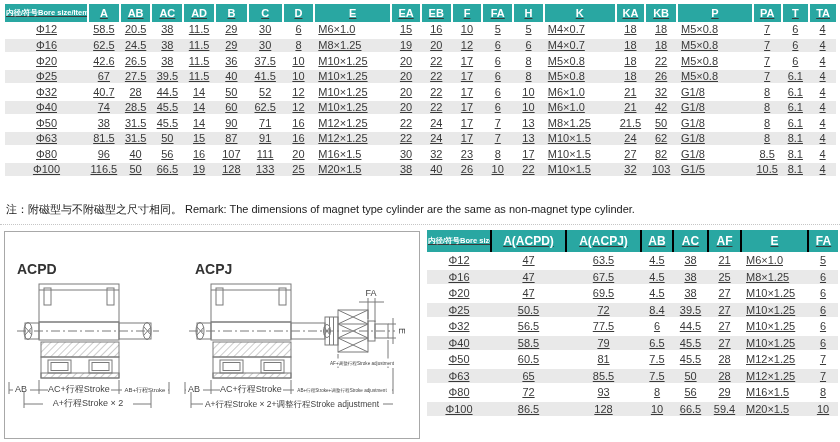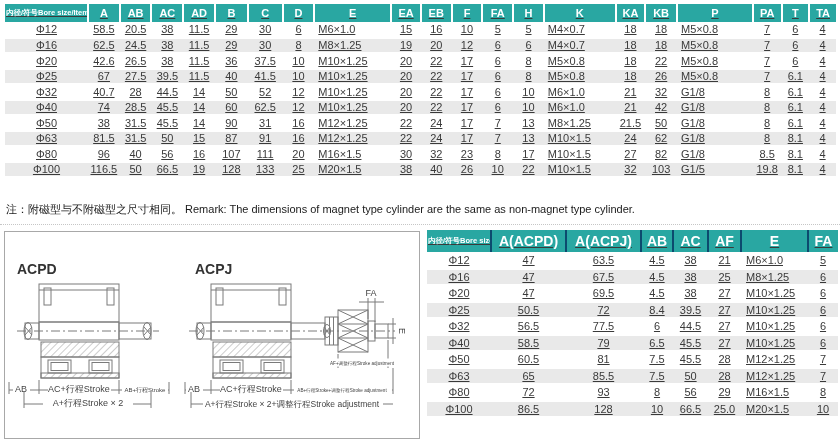--- a/index.html
+++ b/index.html
@@ -37,22 +37,22 @@
     position:absolute; left:4px; top:231px; width:416px; height:208px;
     border:1px solid #a8a8a8; background:#fff;
   }
   .diagram-box svg { position:absolute; left:0; top:0; }
   .draw-label { font-size:14px; font-weight:bold; fill:#333; }
   .dim-label { fill:#444; }
 
   
   .sub-table { position:absolute; left:427px; top:230px; width:411px; font-size:11px; }
   .sub-table th {
-    background:#29a7a2; color:#fff; font-weight:bold; font-size:14px;
-    height:22px; padding:0 1px; border-left:2px solid #0c4a6e; overflow:hidden; white-space:nowrap;
+    background:#29a7a2; color:#fff; font-weight:bold; font-size:12px;
+    height:22px; padding:0 1px; border-left:2px solid #000000; overflow:hidden; white-space:nowrap;
   }
   .sub-table th:first-child { border-left:none; font-size:7.5px; }
   .sub-table td {
     height:16.5px; padding:0 1px; text-align:center; border-bottom:2px solid #fff;
     overflow:hidden; white-space:nowrap; color:#3a3a3a;
   }
   .sub-table tbody tr:nth-child(even) { background:#e9e9e9; }
   .sub-table td:nth-child(7) { text-align:left; padding-left:5px; }
 </style>
 </head>
@@ -246,21 +246,21 @@
         <td>6.1</td>
         <td>4</td>
       </tr>
       <tr>
         <td>Φ50</td>
         <td>38</td>
         <td>31.5</td>
         <td>45.5</td>
         <td>14</td>
         <td>90</td>
-        <td>31</td>
+        <td>71</td>
         <td>16</td>
         <td>M12×1.25</td>
         <td>22</td>
         <td>24</td>
         <td>17</td>
         <td>7</td>
         <td>13</td>
         <td>M8×1.25</td>
         <td>21.5</td>
         <td>50</td>
@@ -327,21 +327,21 @@
         <td>M20×1.5</td>
         <td>38</td>
         <td>40</td>
         <td>26</td>
         <td>10</td>
         <td>22</td>
         <td>M10×1.5</td>
         <td>32</td>
         <td>103</td>
         <td>G1/5</td>
-        <td>19.8</td>
+        <td>10.5</td>
         <td>8.1</td>
         <td>4</td>
       </tr>
     </tbody>
 </table>
 
 <div class="remark">注：附磁型与不附磁型之尺寸相同。 Remark: The dimensions of magnet type cylinder are the same as non-magnet type cylinder.</div>
 
 <div class="divider"></div>
 
@@ -590,18 +590,18 @@
         <td>29</td>
         <td>M16×1.5</td>
         <td>8</td>
       </tr>
       <tr>
         <td>Φ100</td>
         <td>86.5</td>
         <td>128</td>
         <td>10</td>
         <td>66.5</td>
-        <td>25.0</td>
+        <td>59.4</td>
         <td>M20×1.5</td>
         <td>10</td>
       </tr>
     </tbody>
 </table>
 
 </body></html>

